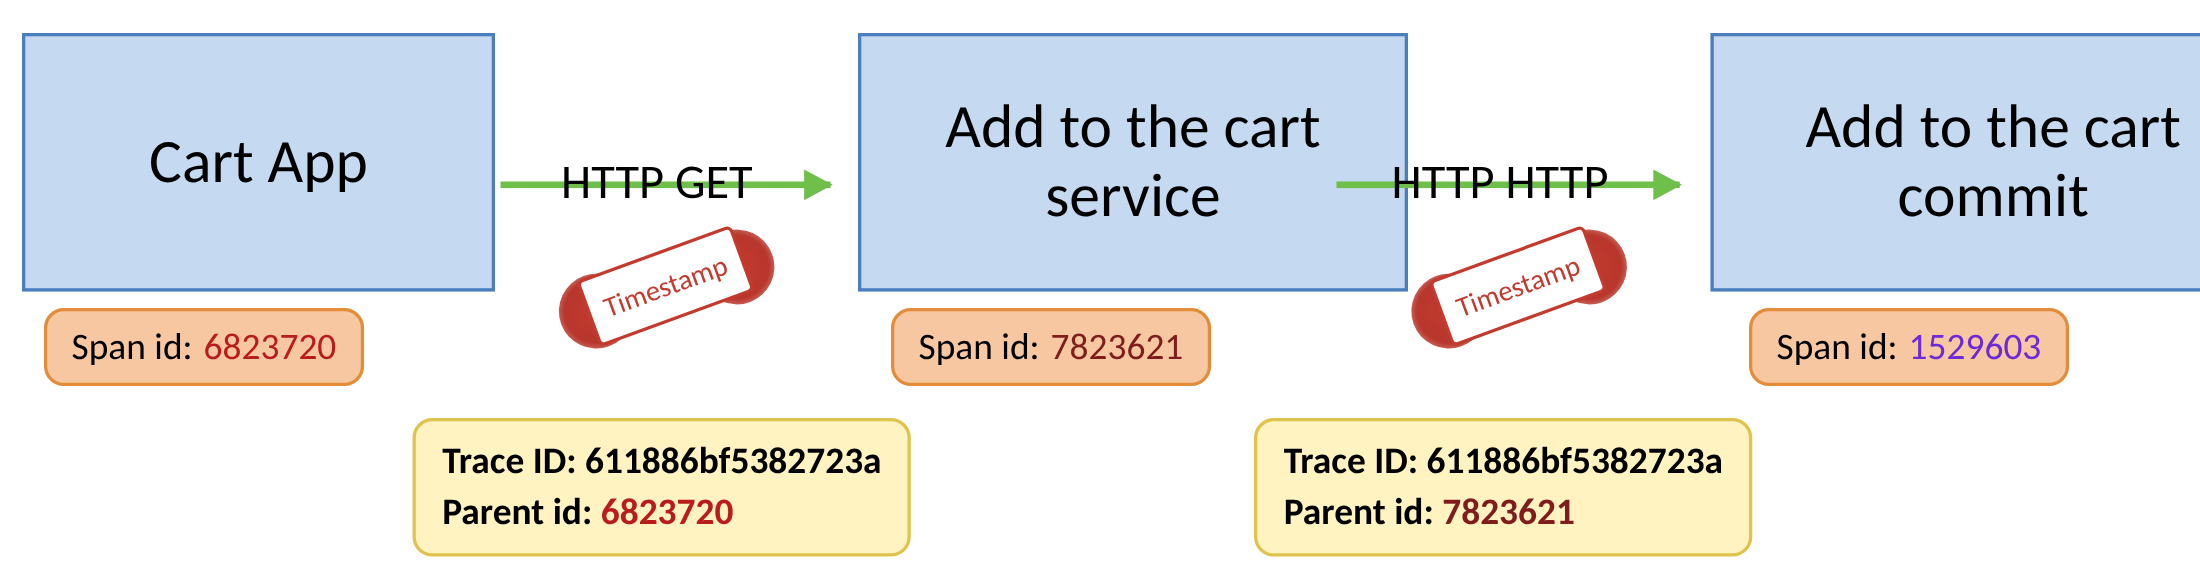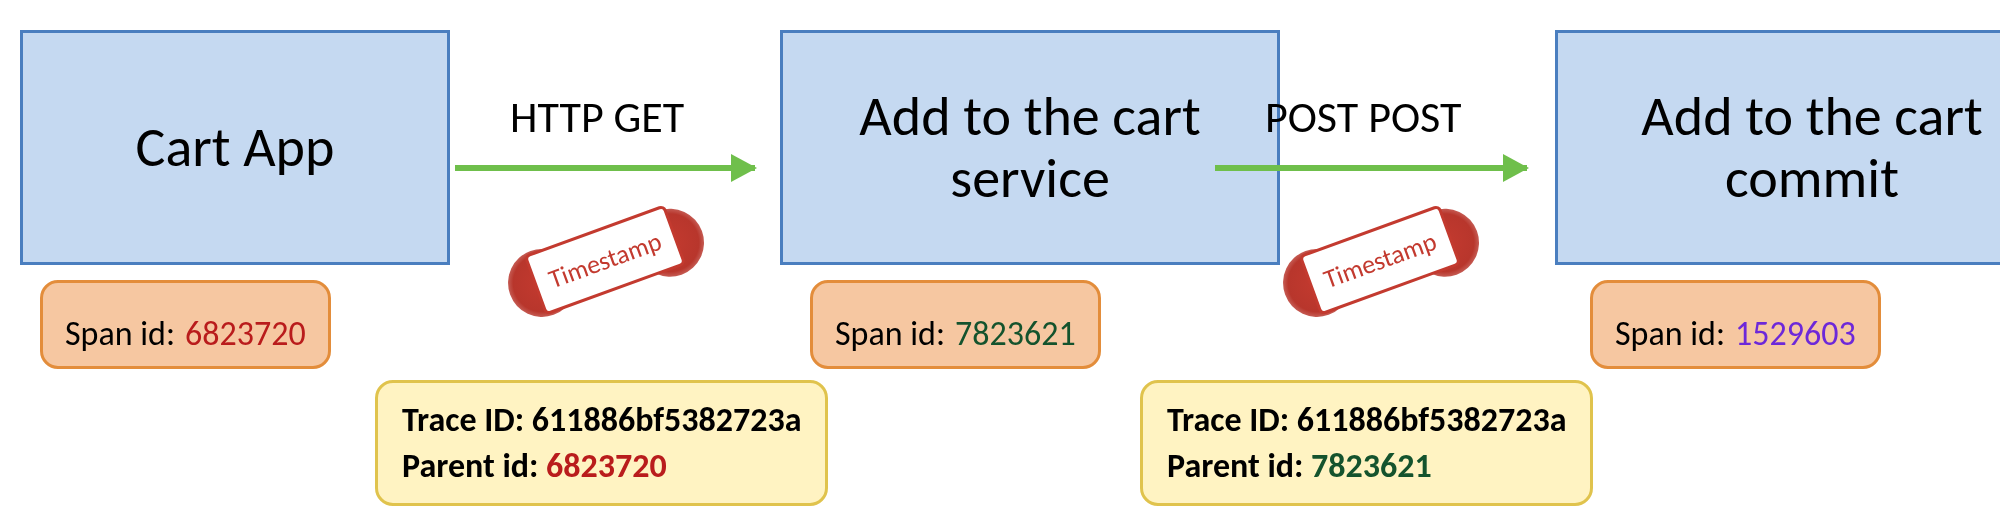--- a/index.html
+++ b/index.html
@@ -33,41 +33,42 @@
     background: #f6c7a1;
     border: 3px solid #e38d3b;
     border-radius: 18px;
     padding: 12px 22px;
     font-size: 34px;
     color: #000;
     display: flex;
     align-items: baseline;
     gap: 10px;
   }
-  .span-box .label { white-space: nowrap; margin-top: 18px; }
+  .span-box .label { white-space: nowrap; }
   .span-box .val { font-weight: 400; }
 
   .trace-box {
     position: absolute;
     background: #fff3c2;
     border: 3px solid #e0c34d;
     border-radius: 18px;
     padding: 14px 24px;
     font-size: 34px;
     line-height: 1.35;
     color: #000;
     font-weight: bold;
   }
   .trace-box .row { white-space: nowrap; }
 
   .arrow-label {
     position: absolute;
     font-size: 44px;
     color: #000;
     white-space: nowrap;
+    margin-top: 48px;
   }
 
   .arrow {
     position: absolute;
     height: 6px;
     background: #6fbf4b;
   }
   .arrow::after {
     content: "";
     position: absolute;
@@ -103,21 +104,21 @@
   .stamp .ring {
     position: absolute;
     width: 68px; height: 68px;
     border-radius: 50%;
     background: radial-gradient(circle, #c33a2f 0%, #b8362c 60%, rgba(184,54,44,0.3) 100%);
   }
   .stamp .ring.left { left: -6px; top: 16px; }
   .stamp .ring.right { right: -6px; bottom: 10px; }
 
   .c-green { color: #b91c1c; }
-  .c-blue  { color: #14532d; }
+  .c-blue  { color: #7f1d1d; }
   .c-black { color: #6d28d9; }
 </style>
 </head>
 <body>
 
 <div class="canvas">
 
   <div class="service-box" style="left:10px; top:10px; width:430px; height:235px;">
     <span>Cart App</span>
   </div>
@@ -127,21 +128,21 @@
   </div>
 
   <div class="service-box" style="left:1545px; top:10px; width:514px; height:235px;">
     <span>Add to the cart commit</span>
   </div>
 
   <div class="arrow" style="left:445px; top:145px; width:300px;"></div>
   <div class="arrow" style="left:1205px; top:145px; width:312px;"></div>
 
   <div class="arrow-label" style="left:500px; top:70px;">HTTP GET</div>
-  <div class="arrow-label" style="left:1255px; top:70px;">POST POST</div>
+  <div class="arrow-label" style="left:1255px; top:70px;">HTTP HTTP</div>
 
   <div class="stamp" style="left:500px; top:190px;">
     <div class="ring left"></div>
     <div class="ring right"></div>
     <div class="frame">Timestamp</div>
   </div>
   <div class="stamp" style="left:1275px; top:190px;">
     <div class="ring left"></div>
     <div class="ring right"></div>
     <div class="frame">Timestamp</div>

